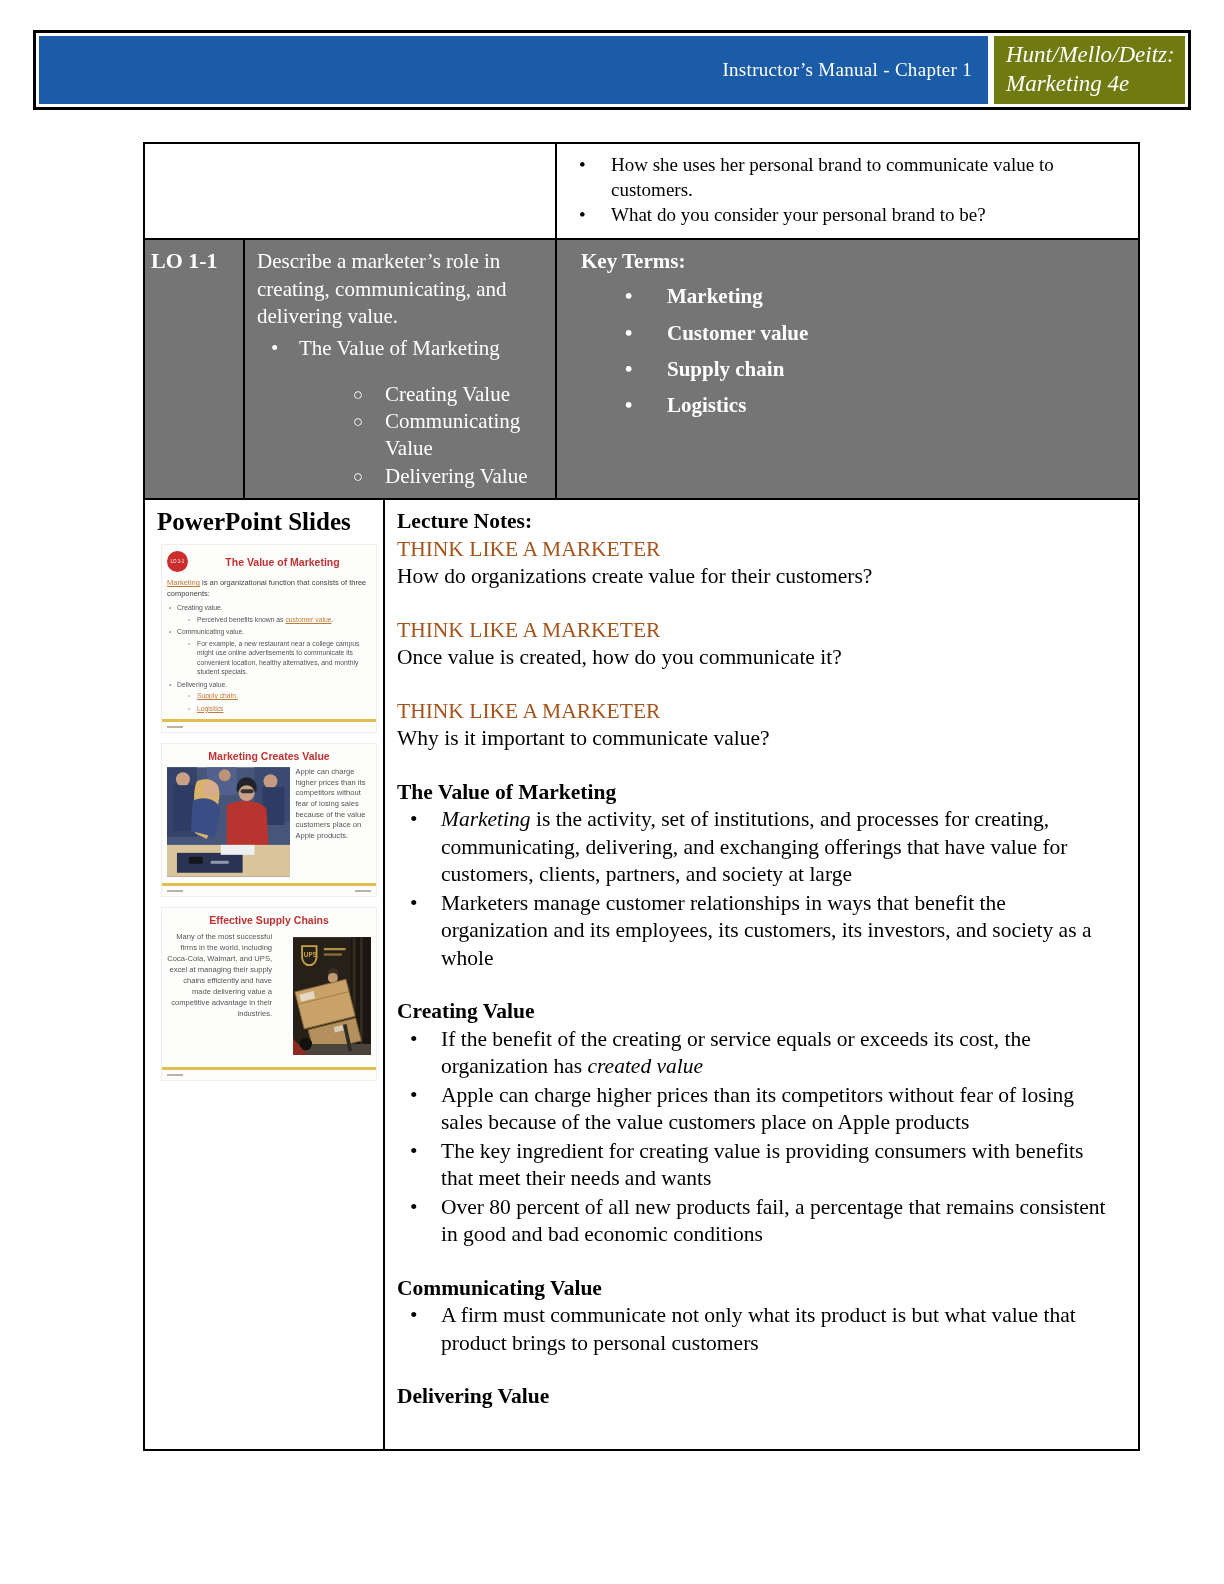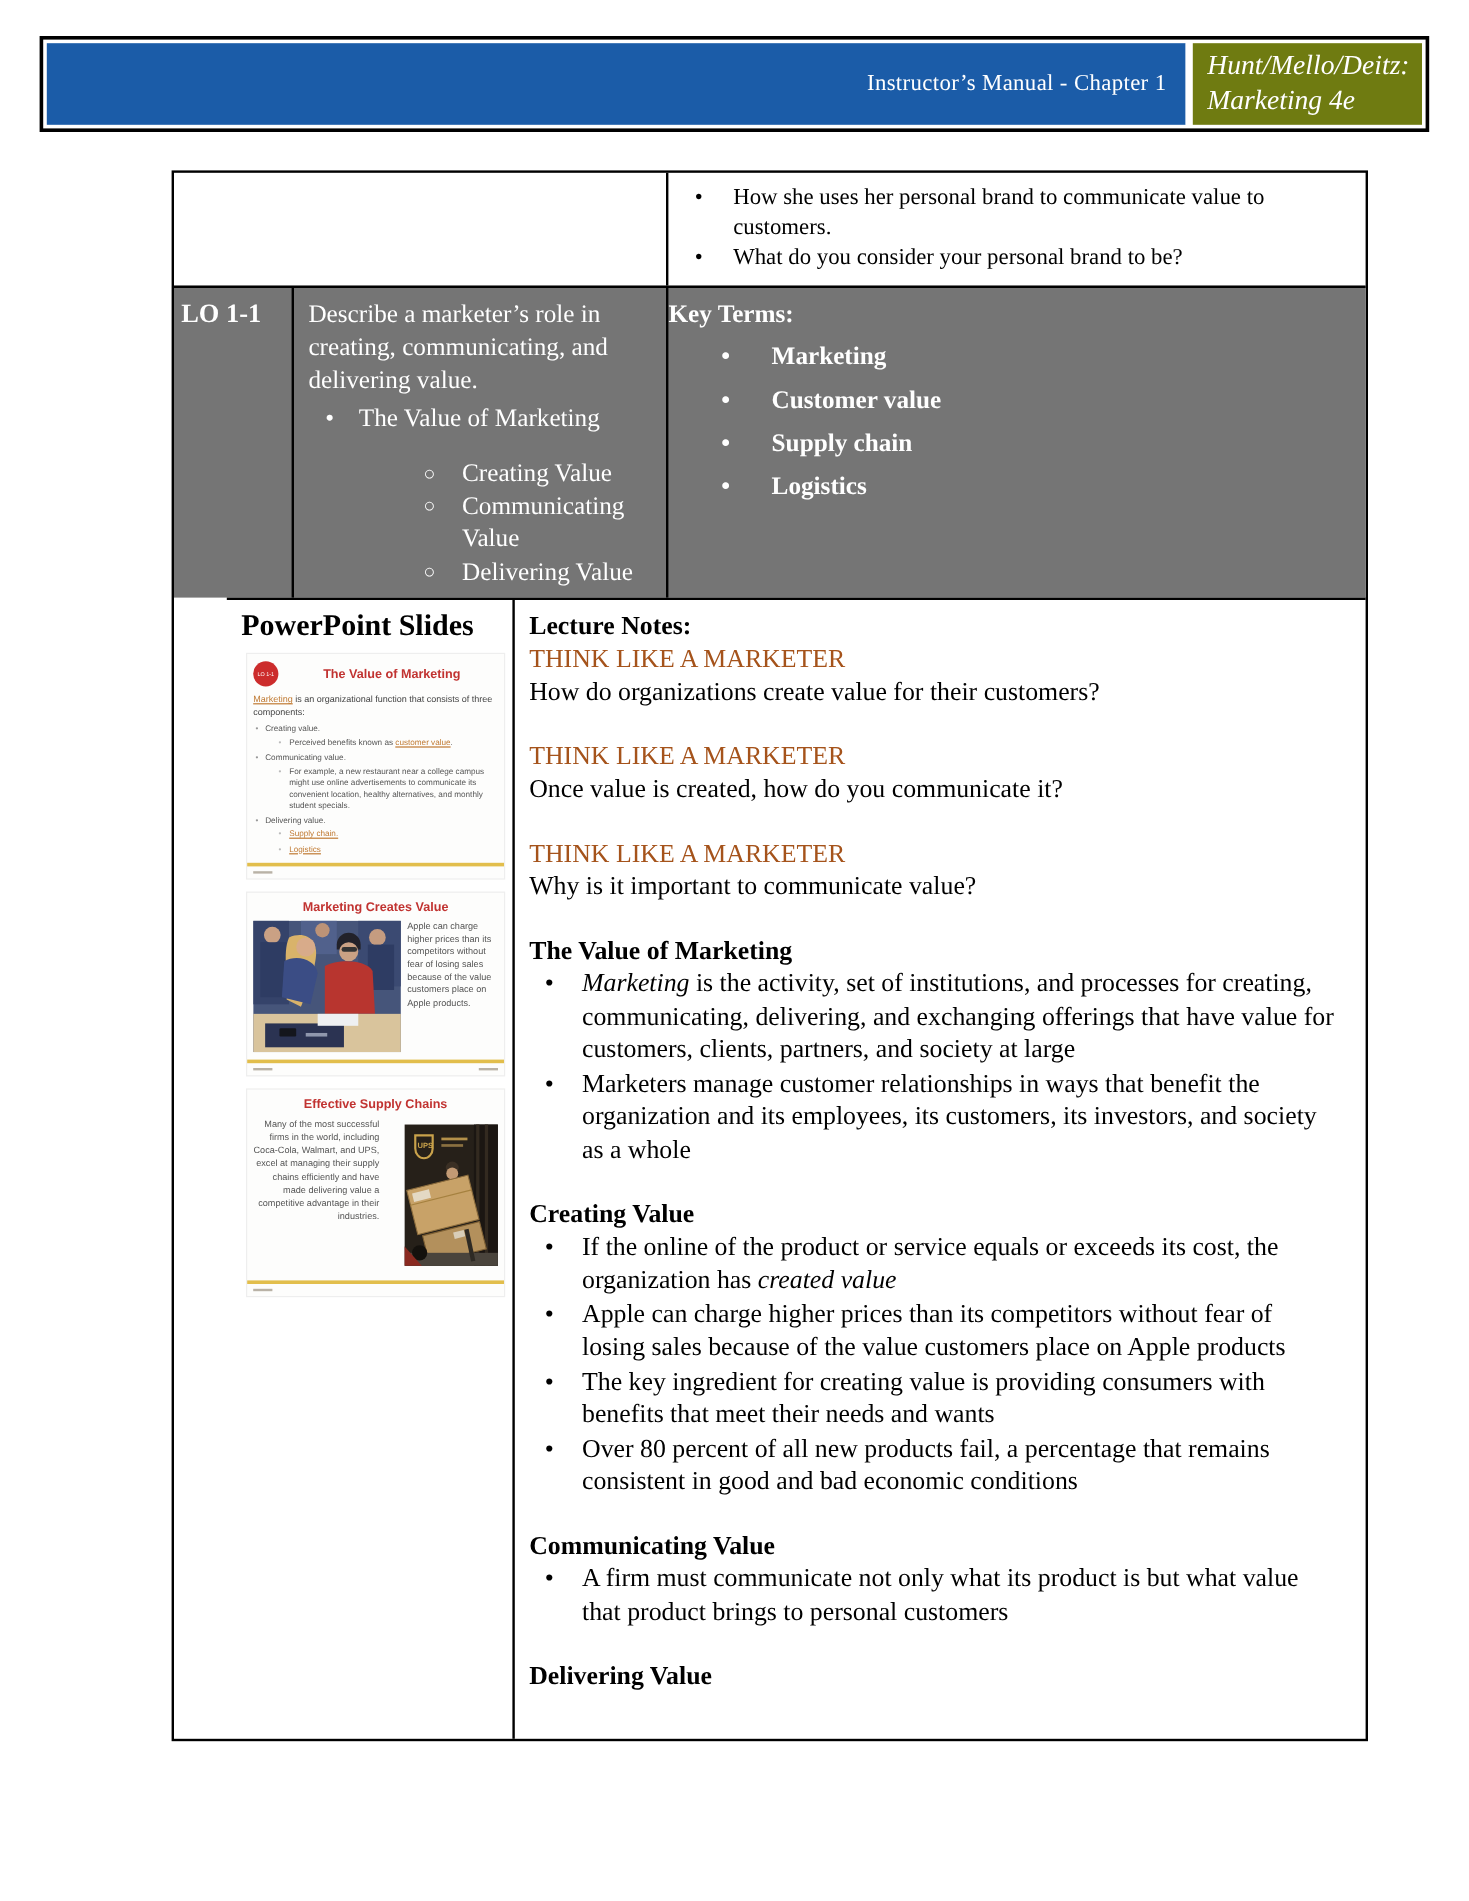--- a/index.html
+++ b/index.html
@@ -27,39 +27,39 @@
   .doc-table {
     position:absolute; left:143px; top:142px; width:997px;
     border:2px solid #000; background:#fff;
   }
   .row { display:grid; }
   .row + .row { border-top:2px solid #000; }
   .cell + .cell { border-left:2px solid #000; }
 
   .row-intro { grid-template-columns:410px 1fr; min-height:94px; }
   .row-lo    { grid-template-columns:98px 312px 1fr; min-height:235px; }
-  .row-main  { grid-template-columns:238px 1fr; min-height:951px;margin-left:44px; }
+  .row-main  { grid-template-columns:238px 1fr; min-height:951px; }
 
   
   .intro-right { padding:8px 14px 8px 6px; font-size:19px; line-height:1.32; }
   ul.dotlist { list-style:none; }
   ul.dotlist > li { position:relative; padding-left:48px; }
   ul.dotlist > li::before { content:"\2022"; position:absolute; left:16px; }
 
   
   .row-lo { background:#757575; color:#fff; }
   .lo-code { padding:8px 6px; font-weight:bold; font-size:22px; }
   .lo-desc { padding:8px 10px 8px 12px; font-size:21px; line-height:1.32; }
   .lo-desc .desc-text { margin-bottom:2px; }
   .lo-desc ul.dotlist > li { padding-left:42px; margin-top:4px; }
   .lo-desc ul.dotlist > li::before { left:14px; }
   ul.circlist { list-style:none; margin-top:18px; }
   ul.circlist > li { position:relative; padding-left:128px; line-height:1.3; }
   ul.circlist > li::before { content:"\25CB"; position:absolute; left:96px; font-size:.78em; top:3px; }
-  .lo-terms { padding:8px 0; font-size:21px; line-height:1.3; }
+  .lo-terms { padding:8px 24px; font-size:21px; line-height:1.3; }
   .kt-label { font-weight:bold; }
   .lo-terms ul.dotlist { margin-top:8px; }
   .lo-terms ul.dotlist > li { font-weight:bold; padding-left:86px; margin-bottom:9px; }
   .lo-terms ul.dotlist > li::before { left:44px; }
 
   
   .slides-cell { padding:6px 6px 10px 10px; }
   .slides-title { font-size:25px; font-weight:bold; margin:2px 0 8px 2px; }
   .slide {
     width:216px; margin:0 0 10px 6px; background:#fdfdfc; font-family:"Liberation Sans", sans-serif;
@@ -284,21 +284,21 @@
           <div class="sec-heading">The Value of Marketing</div>
           <ul class="dotlist">
             <li><span class="it">Marketing</span><span> is the activity, set of institutions, and processes for creating, communicating, delivering, and exchanging offerings that have value for customers, clients, partners, and society at large</span></li>
             <li>Marketers manage customer relationships in ways that benefit the organization and its employees, its customers, its investors, and society as a whole</li>
           </ul>
         </div>
 
         <div class="notes-section">
           <div class="sec-heading">Creating Value</div>
           <ul class="dotlist">
-            <li><span>If the online of the product or service equals or exceeds its cost, the organization has </span><span class="it">created value</span></li>
+            <li><span>If the benefit of the creating or service equals or exceeds its cost, the organization has </span><span class="it">created value</span></li>
             <li>Apple can charge higher prices than its competitors without fear of losing sales because of the value customers place on Apple products</li>
             <li>The key ingredient for creating value is providing consumers with benefits that meet their needs and wants</li>
             <li>Over 80 percent of all new products fail, a percentage that remains consistent in good and bad economic conditions</li>
           </ul>
         </div>
 
         <div class="notes-section">
           <div class="sec-heading">Communicating Value</div>
           <ul class="dotlist">
             <li>A firm must communicate not only what its product is but what value that product brings to personal customers</li>

